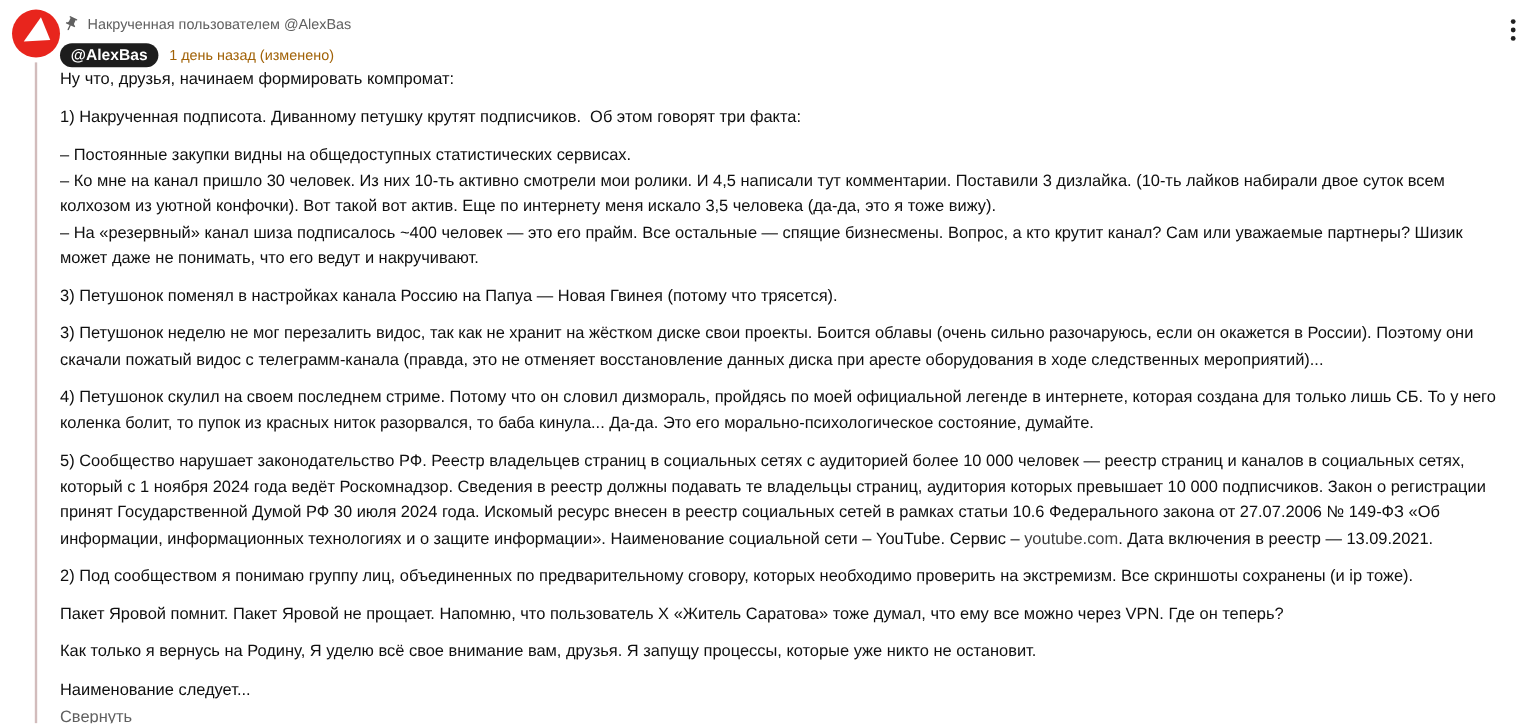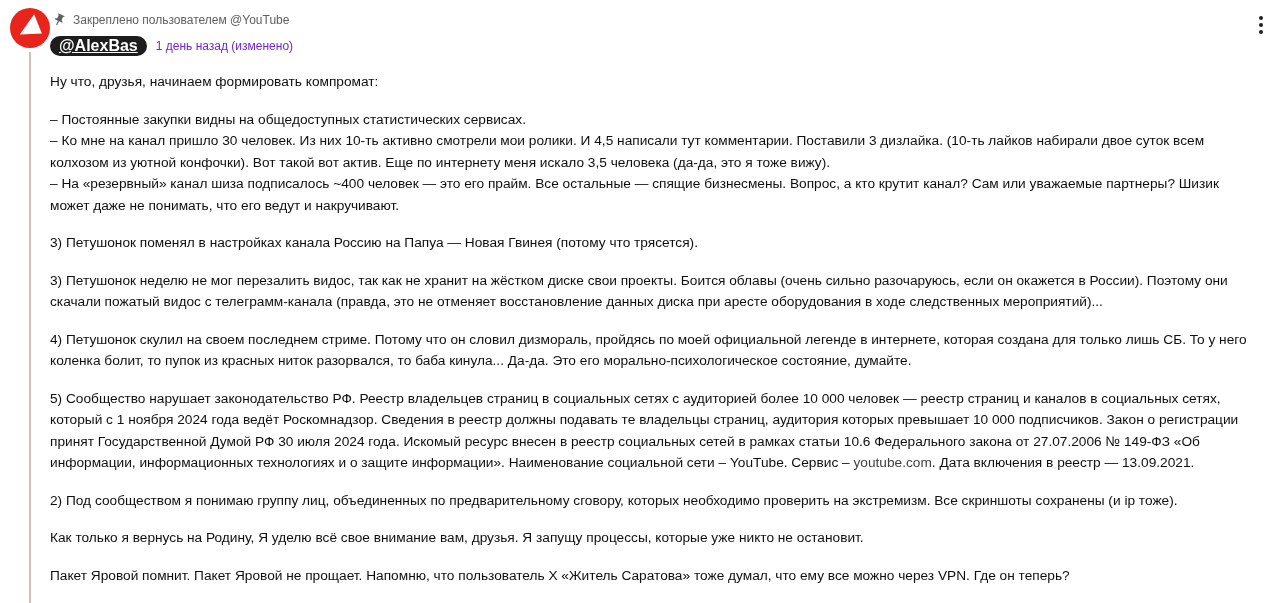--- a/index.html
+++ b/index.html
@@ -23,37 +23,37 @@
   
   .pinned-row{
     position:absolute;left:52px;top:12px;display:flex;align-items:center;gap:7px;
     color:#606060;font-size:12px;line-height:16px;
   }
   .pin-icon{width:14px;height:14px;transform:rotate(25deg);flex:0 0 auto;}
   .byline{
     position:absolute;left:50px;top:36px;display:flex;align-items:center;gap:9px;
   }
   .badge{
-    background:#1d1d1d;color:#ffffff;font-size:16px;font-weight:bold;
-    padding:3px 9px;border-radius:11px;line-height:14px;cursor:pointer;text-decoration:underline;
+    background:#1d1d1d;color:#ffffff;font-size:13px;font-weight:bold;
+    padding:3px 9px;border-radius:11px;line-height:14px;cursor:pointer;
   }
-  .timestamp{color:#6d28d9;font-size:12px;cursor:pointer;}
+  .timestamp{color:#a16207;font-size:12px;cursor:pointer;}
 
   .kebab{
     position:absolute;left:1251px;top:12px;width:20px;height:26px;cursor:pointer;
     display:flex;flex-direction:column;align-items:center;justify-content:center;gap:3px;
   }
   .kebab i{width:4px;height:4px;border-radius:50%;background:#212121;display:block;}
 
   
   .comment-body{
     position:absolute;left:50px;top:55px;right:28px;
     font-size:13.7px;line-height:21.5px;color:#0f0f0f;
   }
-  .comment-body p{margin:16px 0 10px 0;white-space:pre-wrap;}
+  .comment-body p{margin:0 0 10px 0;white-space:pre-wrap;}
   .link{color:#404040;text-decoration:none;cursor:pointer;}
   .collapse{
     color:#606060;font-size:13.7px;line-height:21.5px;cursor:pointer;display:inline-block;
   }
 </style>
 </head>
 <body>
 
 <div class="page">
 
@@ -62,43 +62,44 @@
   <div class="avatar">
     <svg width="40" height="40" viewBox="0 0 40 40">
       <polygon points="26,7 31,27 9,25" fill="#ffffff" transform="rotate(-8 20 20)"></polygon>
     </svg>
   </div>
 
   <div class="pinned-row">
     <svg class="pin-icon" viewBox="0 0 24 24" fill="#606060">
       <path d="M16 9V4h1a1 1 0 0 0 0-2H7a1 1 0 0 0 0 2h1v5c0 1.66-1.34 3-3 3v2h5.97v7l1 1 1-1v-7H19v-2c-1.66 0-3-1.34-3-3z"></path>
     </svg>
-    <span>Закреплено пользователем @YouTube</span>
+    <span>Накрученная пользователем @AlexBas</span>
   </div>
 
   <div class="kebab">
     <i></i>
     <i></i>
     <i></i>
   </div>
 
   <div class="byline">
     <span class="badge">@AlexBas</span>
     <span class="timestamp">1 день назад (изменено)</span>
   </div>
 
   <div class="comment-body">
     <p>Ну что, друзья, начинаем формировать компромат:</p>
+    <p>1) Накрученная подписота. Диванному петушку крутят подписчиков.  Об этом говорят три факта:</p>
     <p>– Постоянные закупки видны на общедоступных статистических сервисах.
 – Ко мне на канал пришло 30 человек. Из них 10-ть активно смотрели мои ролики. И 4,5 написали тут комментарии. Поставили 3 дизлайка. (10-ть лайков набирали двое суток всем колхозом из уютной конфочки). Вот такой вот актив. Еще по интернету меня искало 3,5 человека (да-да, это я тоже вижу).
 – На «резервный» канал шиза подписалось ~400 человек — это его прайм. Все остальные — спящие бизнесмены. Вопрос, а кто крутит канал? Сам или уважаемые партнеры? Шизик может даже не понимать, что его ведут и накручивают.</p>
     <p>3) Петушонок поменял в настройках канала Россию на Папуа — Новая Гвинея (потому что трясется).</p>
     <p>3) Петушонок неделю не мог перезалить видос, так как не хранит на жёстком диске свои проекты. Боится облавы (очень сильно разочаруюсь, если он окажется в России). Поэтому они скачали пожатый видос с телеграмм-канала (правда, это не отменяет восстановление данных диска при аресте оборудования в ходе следственных мероприятий)...</p>
     <p>4) Петушонок скулил на своем последнем стриме. Потому что он словил дизмораль, пройдясь по моей официальной легенде в интернете, которая создана для только лишь СБ. То у него коленка болит, то пупок из красных ниток разорвался, то баба кинула... Да-да. Это его морально-психологическое состояние, думайте.</p>
     <p><span>5) Сообщество нарушает законодательство РФ. Реестр владельцев страниц в социальных сетях с аудиторией более 10 000 человек — реестр страниц и каналов в социальных сетях, который с 1 ноября 2024 года ведёт Роскомнадзор. Сведения в реестр должны подавать те владельцы страниц, аудитория которых превышает 10 000 подписчиков. Закон о регистрации принят Государственной Думой РФ 30 июля 2024 года. Искомый ресурс внесен в реестр социальных сетей в рамках статьи 10.6 Федерального закона от 27.07.2006 № 149-ФЗ «Об информации, информационных технологиях и о защите информации». Наименование социальной сети – YouTube. Сервис – </span><a class="link">youtube.com</a><span>. Дата включения в реестр — 13.09.2021.</span></p>
     <p>2) Под сообществом я понимаю группу лиц, объединенных по предварительному сговору, которых необходимо проверить на экстремизм. Все скриншоты сохранены (и ip тоже).</p>
+    <p>Пакет Яровой помнит. Пакет Яровой не прощает. Напомню, что пользователь X «Житель Саратова» тоже думал, что ему все можно через VPN. Где он теперь?</p>
     <p>Как только я вернусь на Родину, Я уделю всё свое внимание вам, друзья. Я запущу процессы, которые уже никто не остановит.</p>
-    <p>Пакет Яровой помнит. Пакет Яровой не прощает. Напомню, что пользователь X «Житель Саратова» тоже думал, что ему все можно через VPN. Где он теперь?</p>
     <p style="margin-bottom:2px;">Наименование следует...</p>
     <span class="collapse">Свернуть</span>
   </div>
 
 </div>
 
 </body></html>

